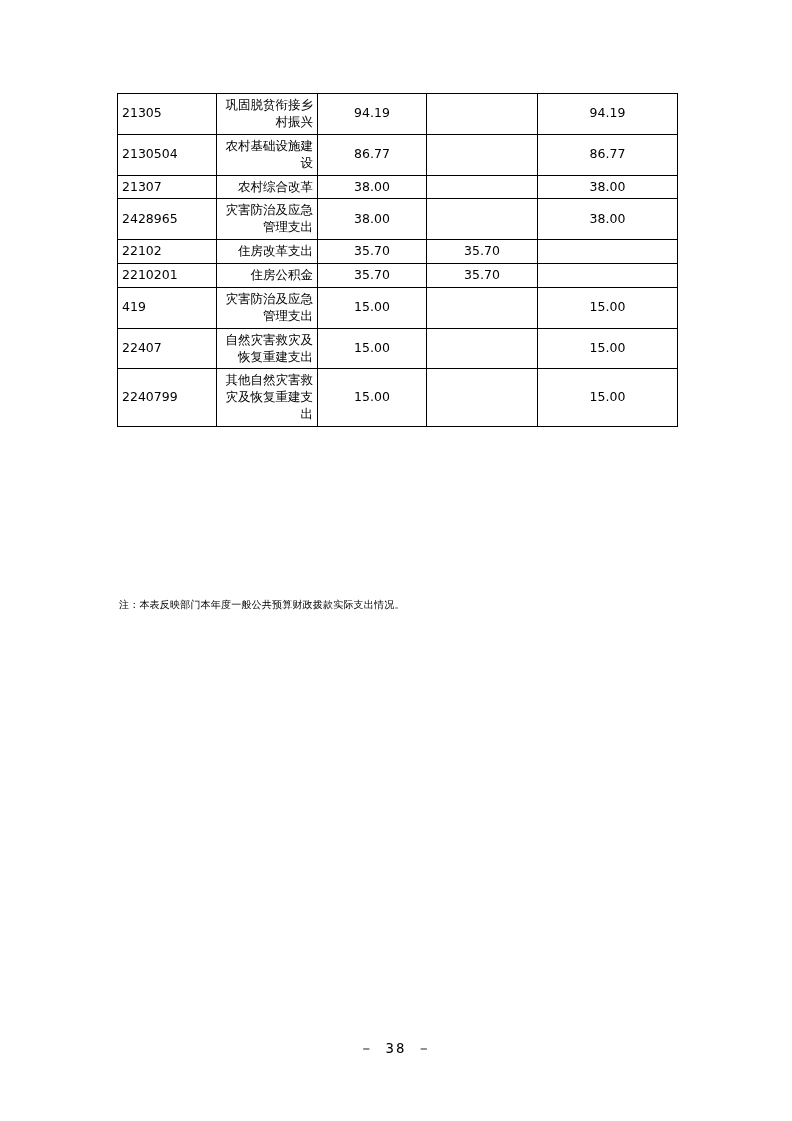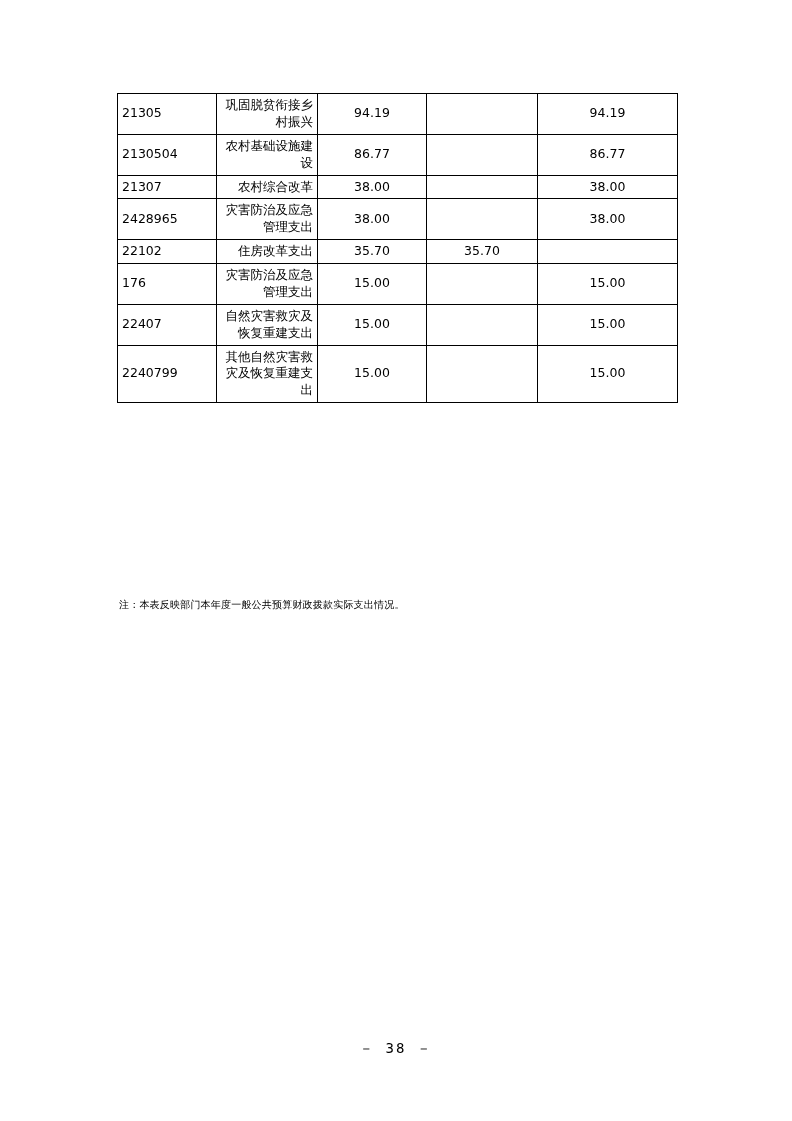--- a/index.html
+++ b/index.html
@@ -124,21 +124,28 @@
           <td class="col-project">38.00</td>
         </tr>
         <tr>
           <td class="col-code">22102</td>
           <td class="col-name">住房改革支出</td>
           <td class="col-total">35.70</td>
           <td class="col-basic">35.70</td>
           <td class="col-project"></td>
         </tr>
         <tr>
-          <td class="col-code">176</td>
+          <td class="col-code">2210201</td>
+          <td class="col-name">住房公积金</td>
+          <td class="col-total">35.70</td>
+          <td class="col-basic">35.70</td>
+          <td class="col-project"></td>
+        </tr>
+        <tr>
+          <td class="col-code">419</td>
           <td class="col-name">灾害防治及应急管理支出</td>
           <td class="col-total">15.00</td>
           <td class="col-basic"></td>
           <td class="col-project">15.00</td>
         </tr>
         <tr>
           <td class="col-code">22407</td>
           <td class="col-name">自然灾害救灾及恢复重建支出</td>
           <td class="col-total">15.00</td>
           <td class="col-basic"></td>

